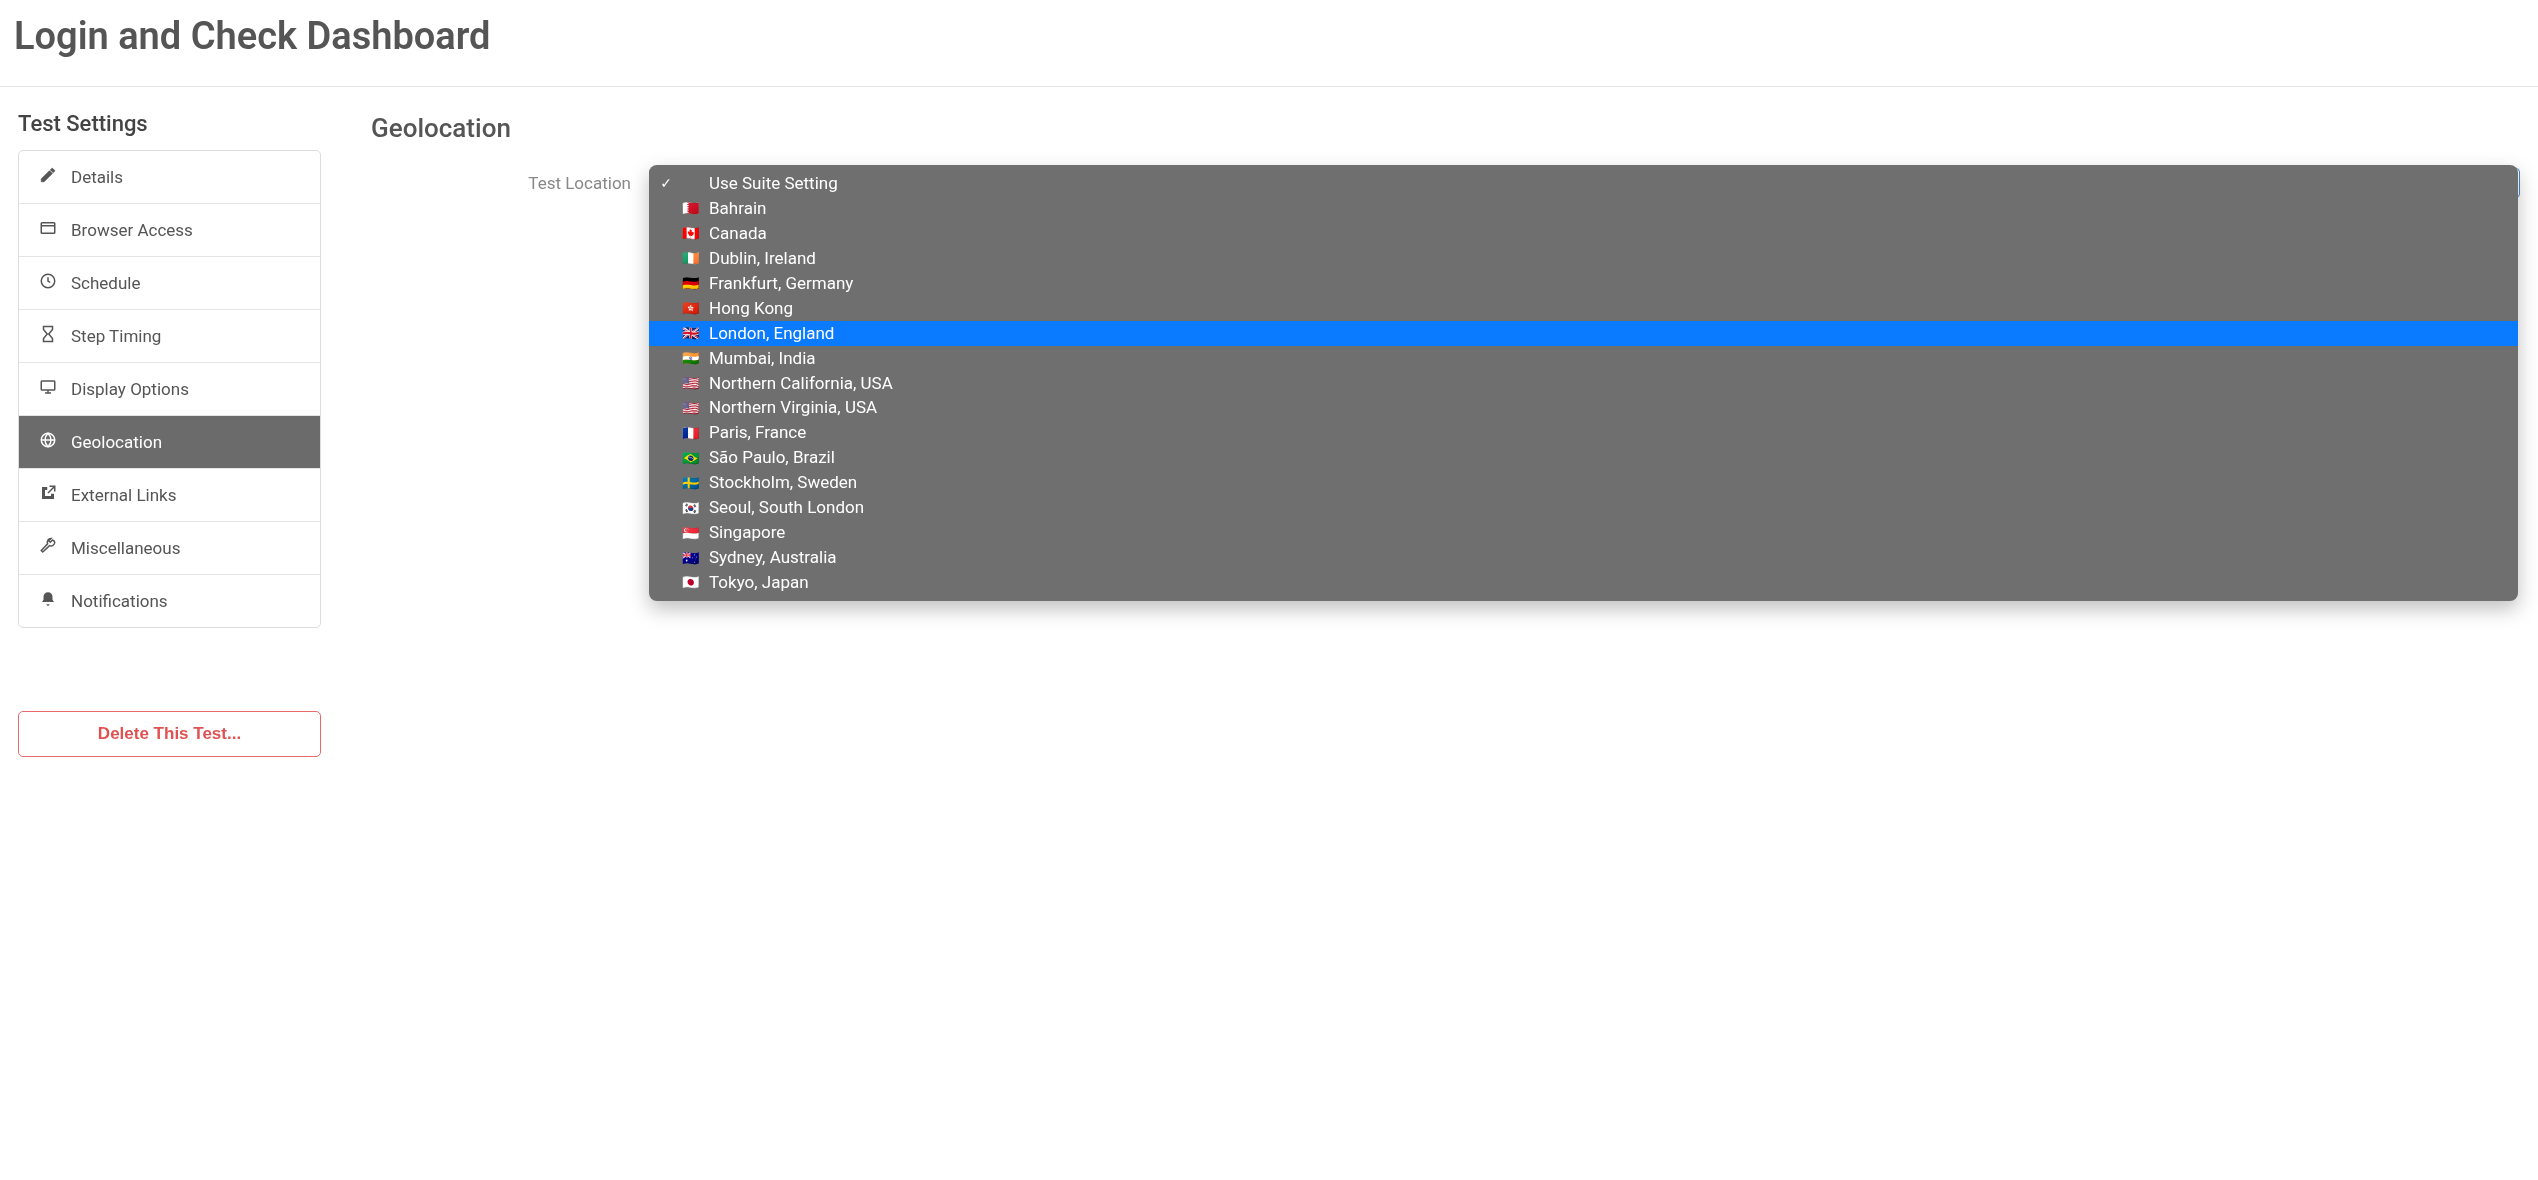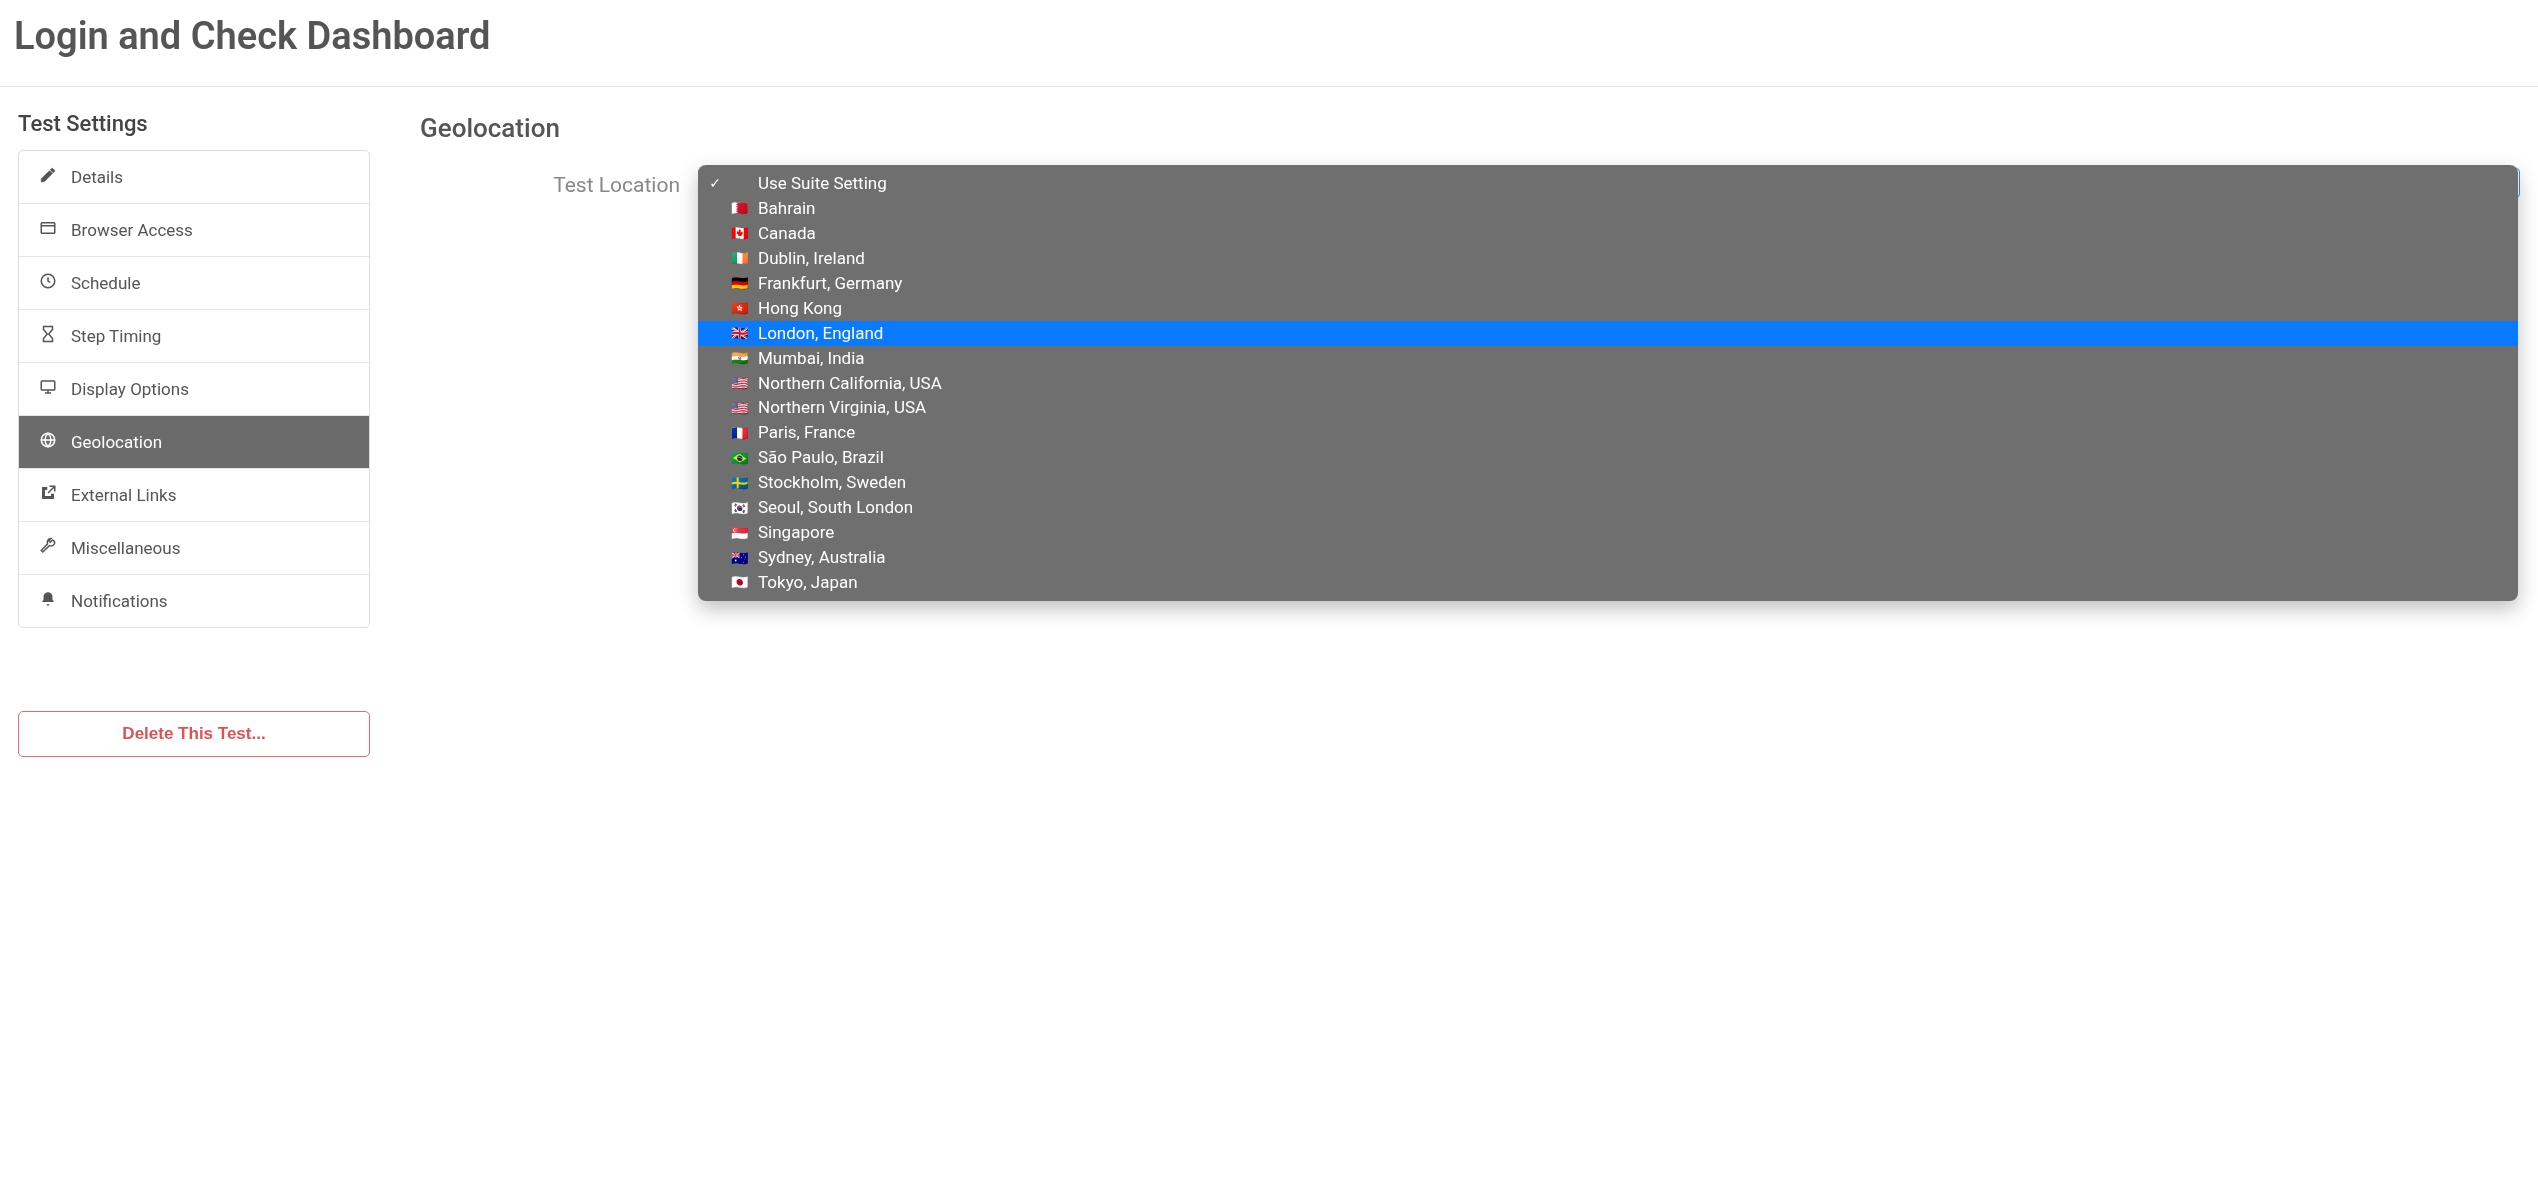--- a/index.html
+++ b/index.html
@@ -54,21 +54,21 @@
       width: 16px;
       height: 16px;
     }
     .content {
       display: flex;
       padding: 24px 18px;
       gap: 50px;
       align-items: flex-start;
     }
     .sidebar {
-      width: 352px;
+      width: 303px;
       flex-shrink: 0;
     }
     .sidebar-title {
       font-size: 22px;
       font-weight: 500;
       color: #444;
       margin-bottom: 14px;
     }
     .sidebar-menu {
       border: 1px solid #ddd;
@@ -130,21 +130,21 @@
     }
     .form-row {
       display: flex;
       align-items: flex-start;
       gap: 18px;
     }
     .form-label {
       width: 260px;
       text-align: right;
       color: #888;
-      font-size: 21px;
+      font-size: 17px;
       padding-top: 8px;
       flex-shrink: 0;
     }
     .select-wrapper {
       flex: 1;
       position: relative;
     }
     .dropdown-menu {
       position: absolute;
       top: 0;

